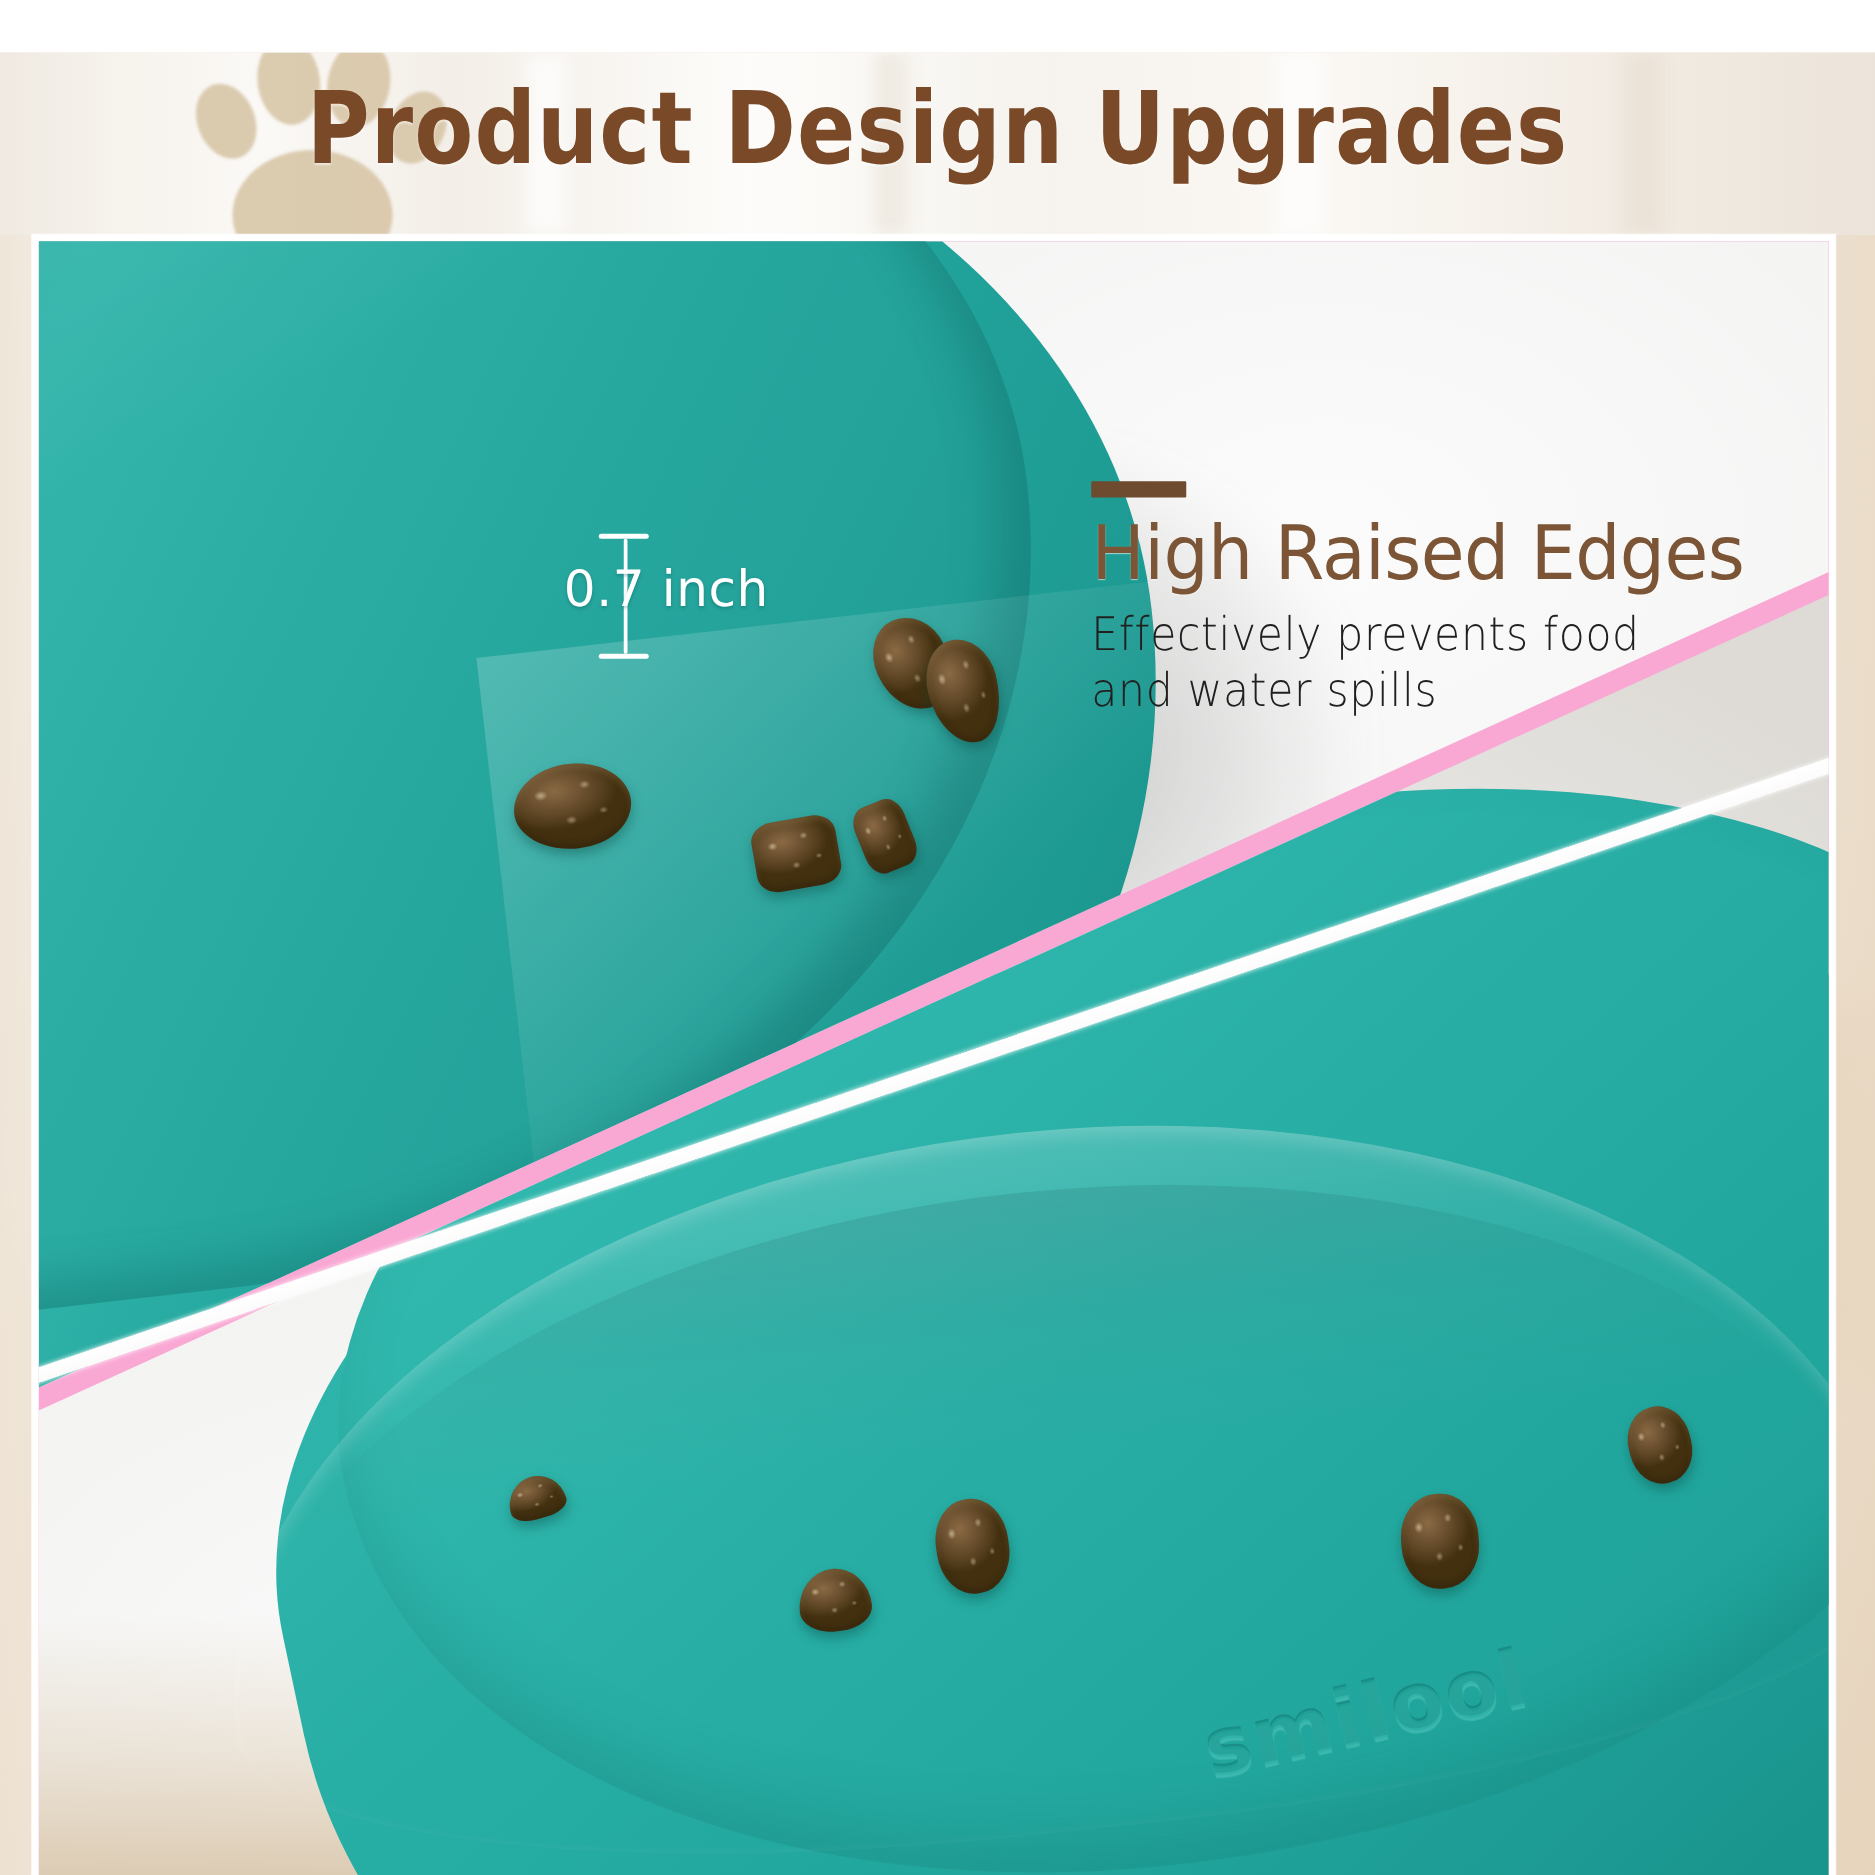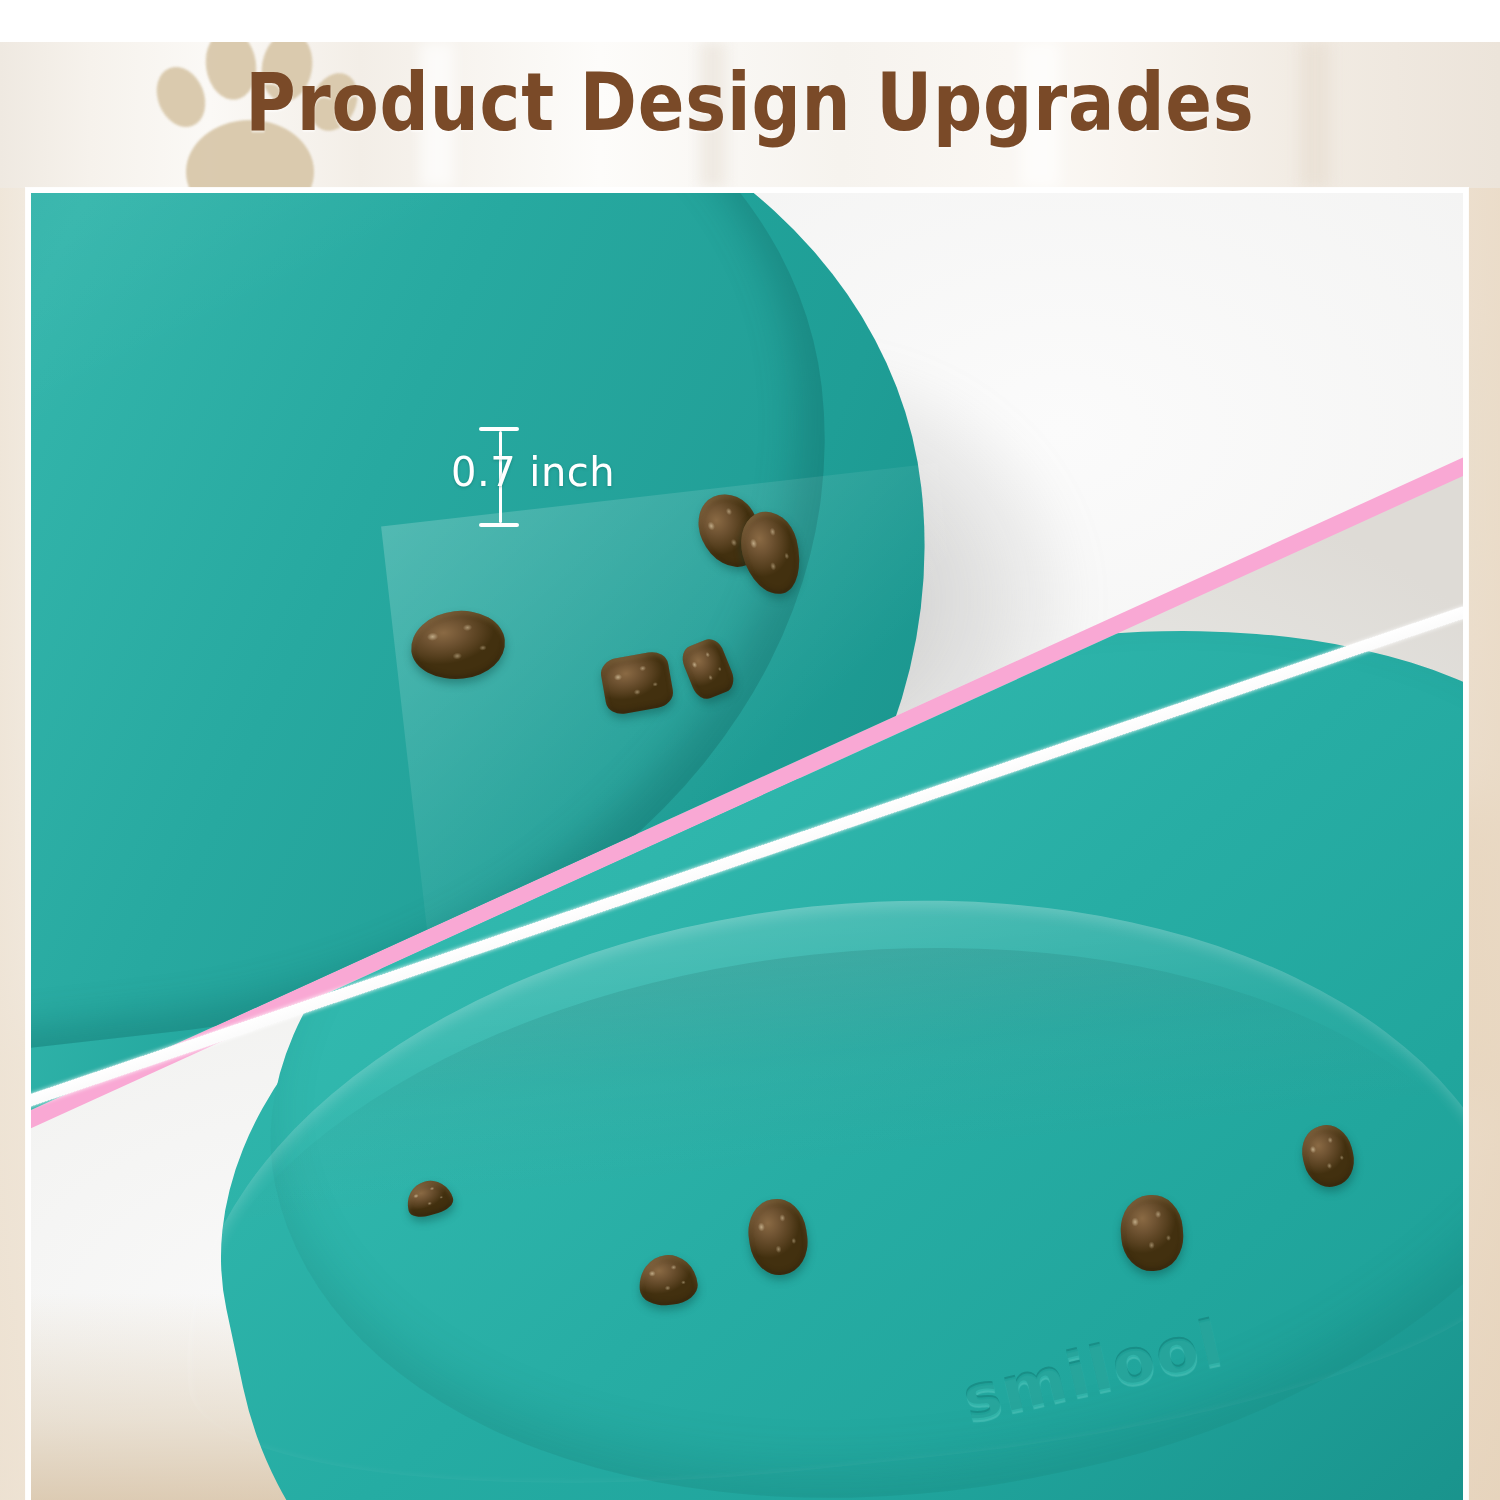--- a/index.html
+++ b/index.html
@@ -347,20 +347,28 @@
         <div class="kib" style="left:608px;top:1062px;width:58px;height:50px;border-radius:50% 50% 46% 46%/64% 64% 36% 36%;transform:rotate(-6deg);"></div>
         <div class="kib" style="left:718px;top:1006px;width:58px;height:76px;border-radius:48%/46%;transform:rotate(-8deg);"></div>
         <div class="kib" style="left:1090px;top:1002px;width:62px;height:76px;border-radius:48%/46%;transform:rotate(-4deg);"></div>
         <div class="kib" style="left:1272px;top:932px;width:50px;height:62px;border-radius:48%/46%;transform:rotate(-14deg);"></div>
 
         <div class="kib" style="left:375px;top:988px;width:46px;height:34px;border-radius:50% 50% 40% 40%/70% 70% 30% 30%;transform:rotate(-16deg);"></div>
       </div>
 
       <div class="split" style="top:942px;transform:rotate(-18.8deg);"></div>
 
+      <div class="block-right">
+        <div class="bar"></div>
+        <div class="h2">High Raised Edges</div>
+        <div class="p">
+          <div>Effectively prevents food</div>
+          <div>and water spills</div>
+        </div>
+      </div>
 
       <div class="block-bottom">
         <div class="bar"></div>
 
       </div>
 
     </div>
   </div>
 
 </div>

